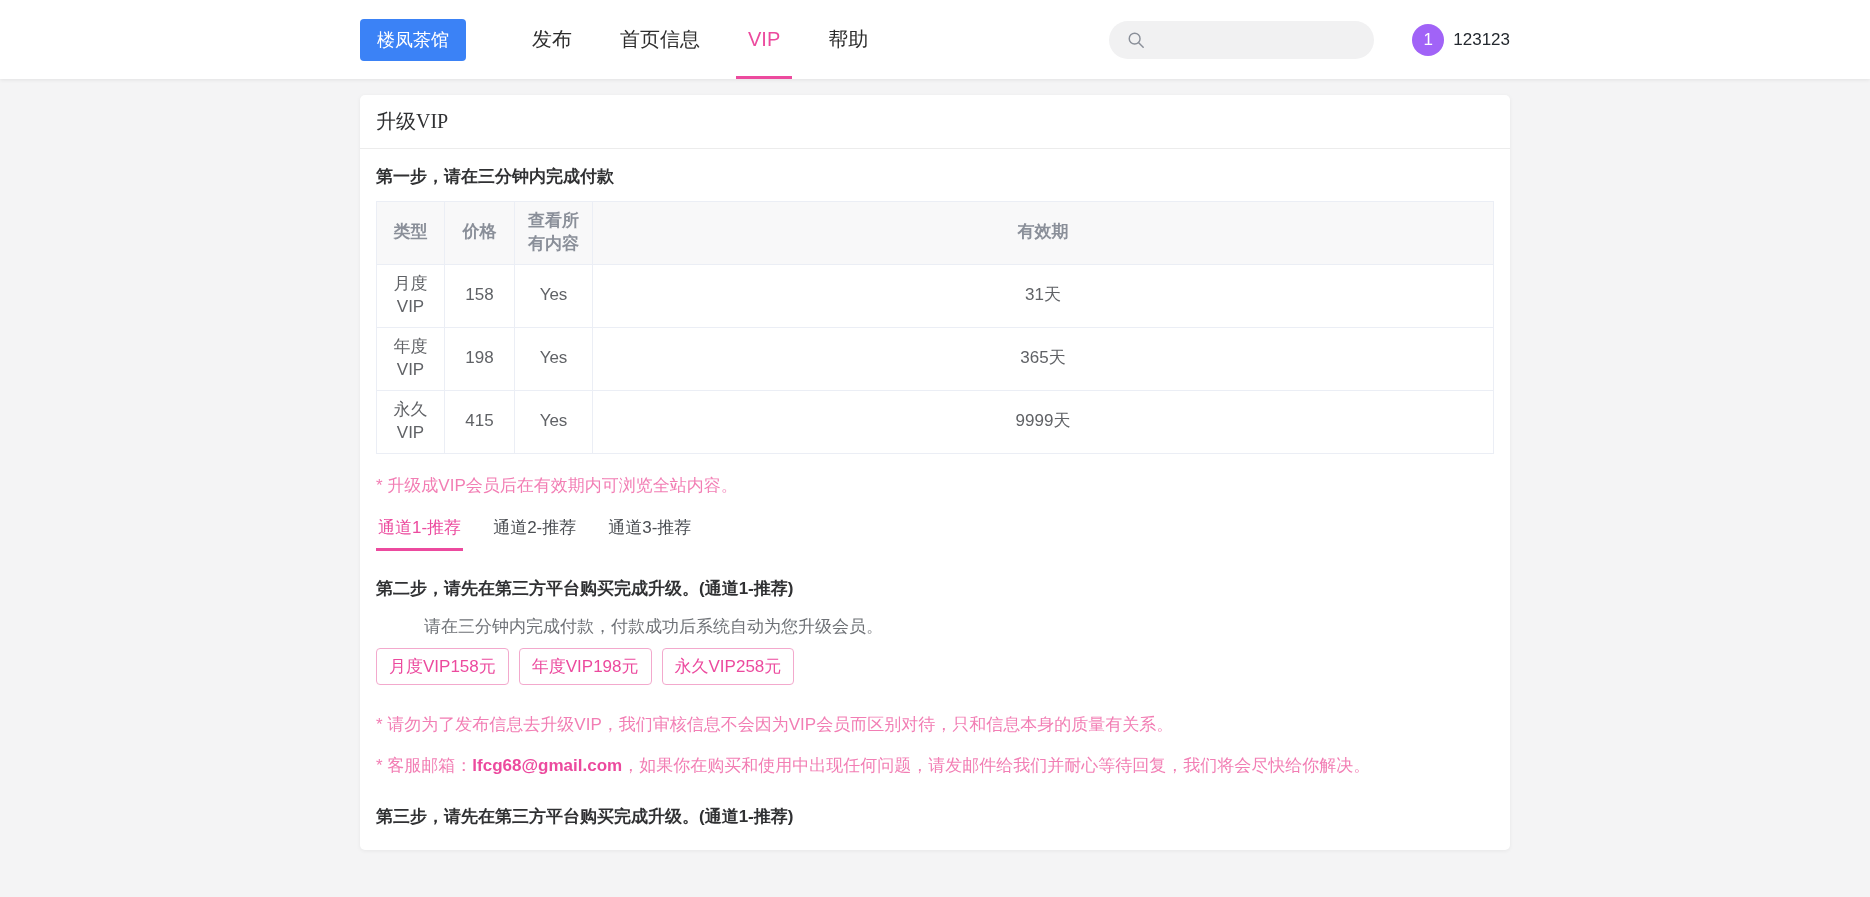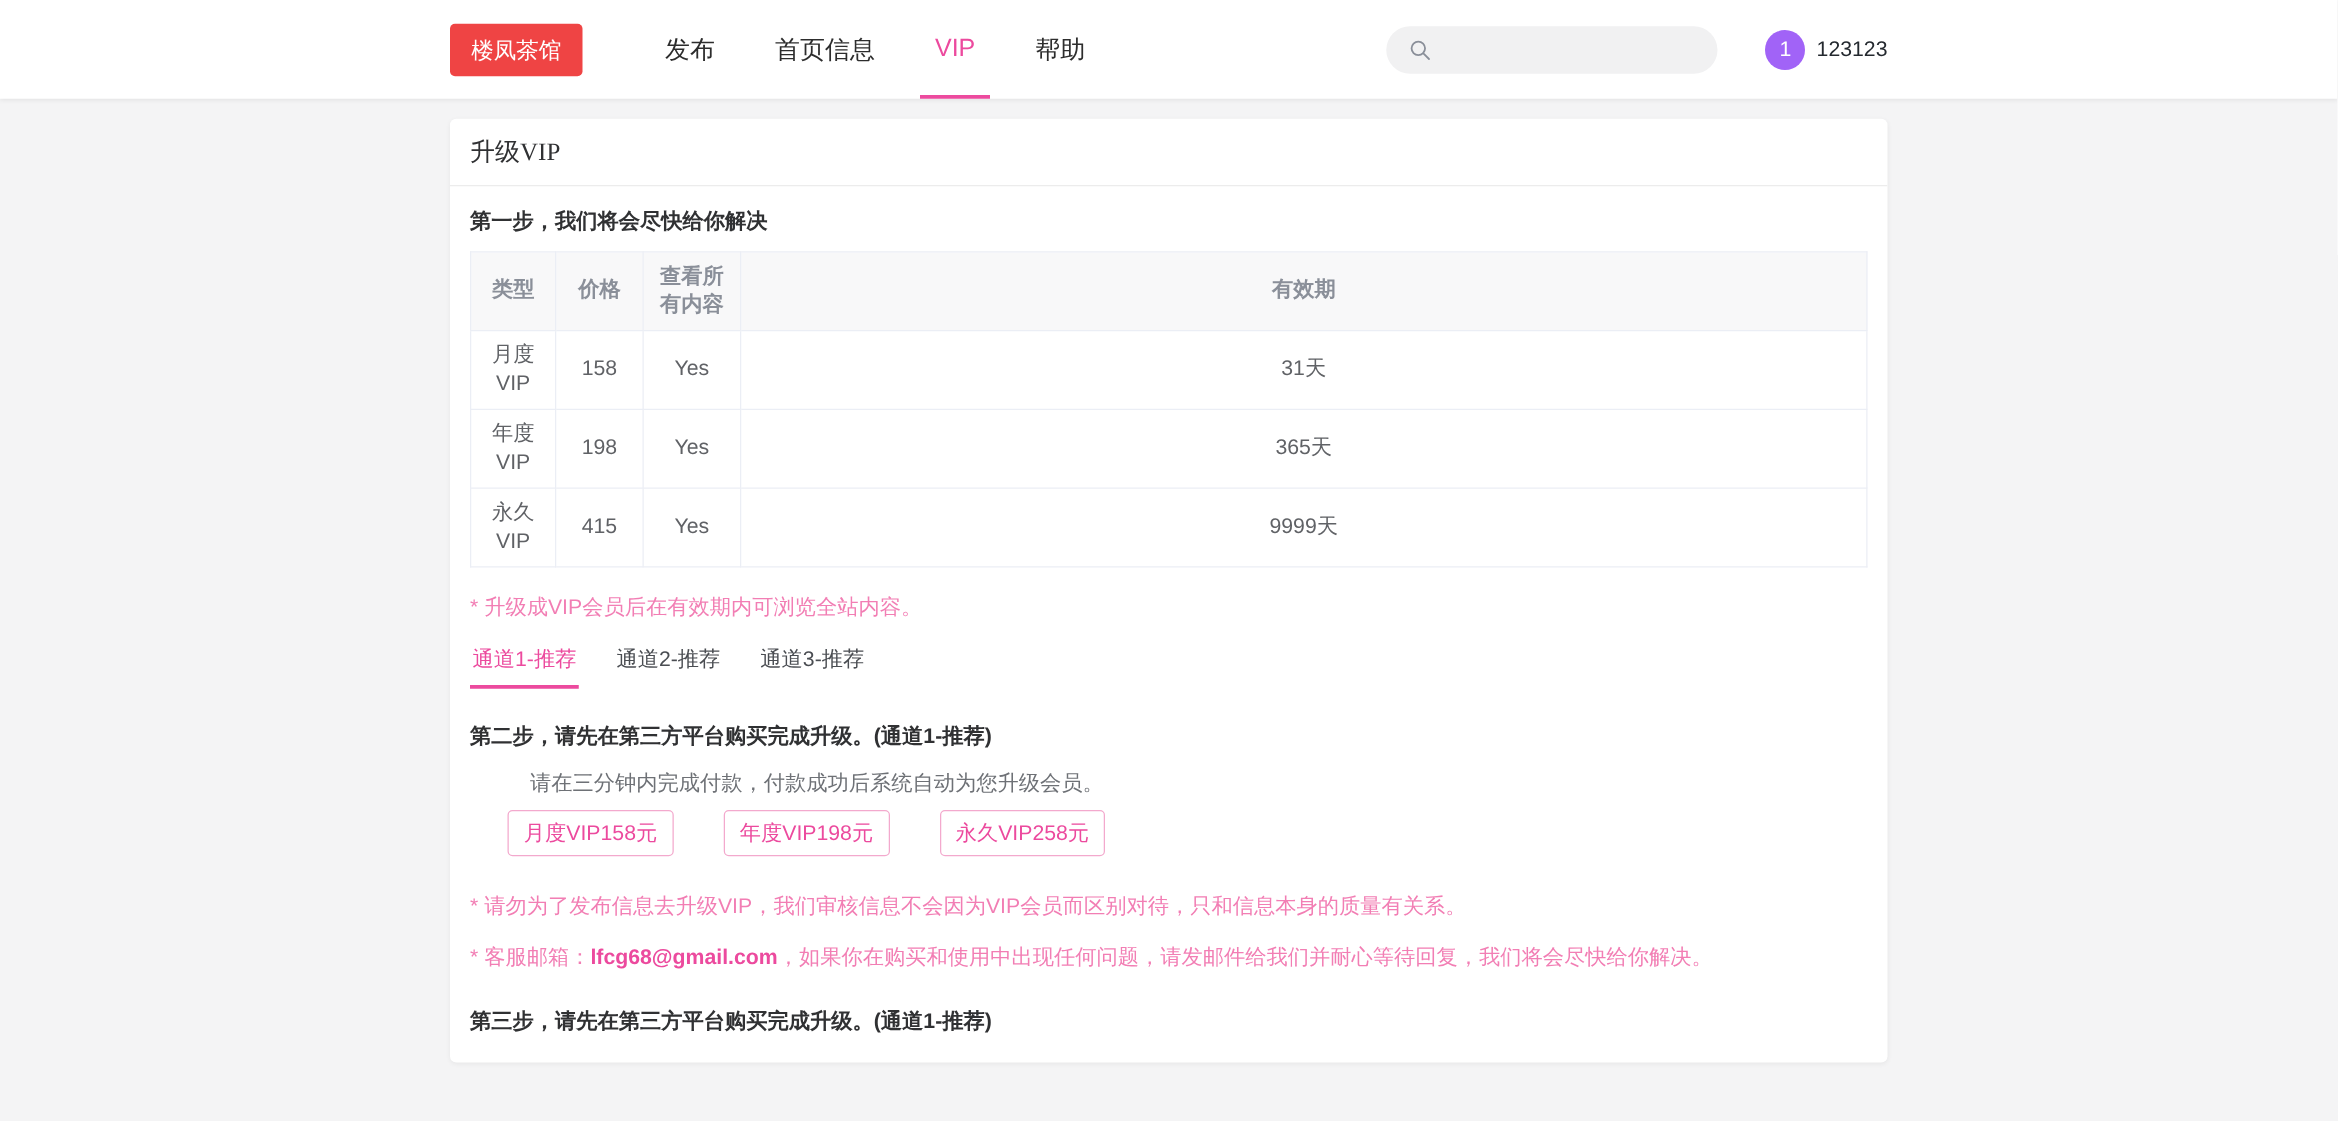--- a/index.html
+++ b/index.html
@@ -13,21 +13,21 @@
   .site-header {
     height:79px; background:#ffffff;
     box-shadow:0 1px 4px rgba(0,0,0,.08);
     position:relative; z-index:5;
   }
   .header-inner {
     width:1150px; margin:0 auto; height:100%;
     display:flex; align-items:center;
   }
   .logo {
-    background:#ef4444; color:#fff; font-size:18px;
+    background:#3b82f6; color:#fff; font-size:18px;
     padding:9px 17px; border-radius:4px; cursor:pointer;
     white-space:nowrap;
   }
   .main-nav { display:flex; align-items:center; height:100%; margin-left:42px; }
   .nav-item {
     height:100%; display:flex; align-items:center;
     padding:0 24px; font-size:20px; color:#2d2d2d;
     cursor:pointer; position:relative; white-space:nowrap;
   }
   .nav-item.active { color:#ec4a9e; }
@@ -104,21 +104,20 @@
   }
   .tab-item.active { color:#ec4a9e; border-bottom-color:#ec4a9e; }
 
   
   .price-buttons { display:flex; margin-top:10px; }
   .price-btn {
     border:1px solid #f3a9cd; color:#ec4a9e; background:#fff;
     font-size:17px; padding:6px 12px; border-radius:4px;
     margin-right:10px; cursor:pointer; white-space:nowrap;
     font-family:inherit;
-    margin-left:30px;
   }
 </style>
 </head>
 <body>
 
 <header class="site-header">
   <div class="header-inner">
     <div class="logo">楼凤茶馆</div>
     <nav class="main-nav">
         <div class="nav-item">发布</div>
@@ -140,21 +139,21 @@
     </div>
   </div>
 </header>
 
 <main class="page-main">
 
   <section class="card">
     <div class="card-header">升级VIP</div>
     <div class="card-body">
 
-      <div class="step-heading">第一步，我们将会尽快给你解决</div>
+      <div class="step-heading">第一步，请在三分钟内完成付款</div>
 
       <table class="vip-table" id="vip-table">
         <thead>
             <tr>
               <th class="col-type">类型</th>
               <th class="col-price">价格</th>
               <th class="col-all">查看所有内容</th>
               <th class="col-term">有效期</th>
             </tr>
           </thead>

